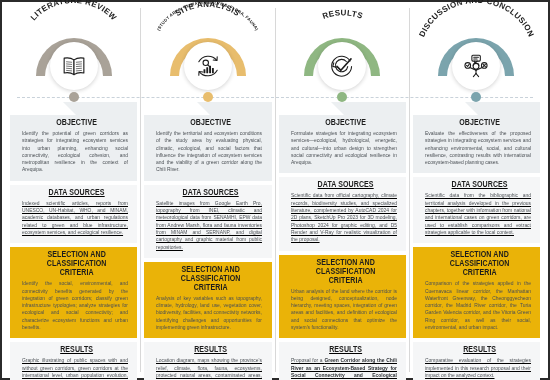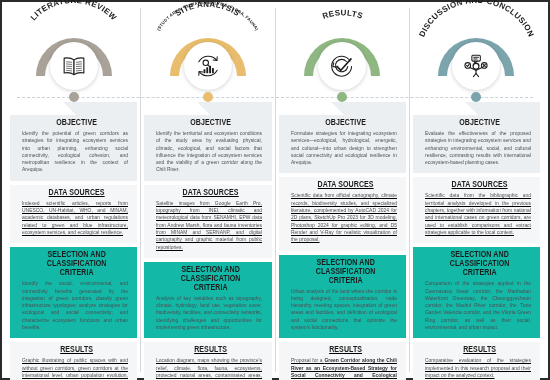--- a/index.html
+++ b/index.html
@@ -144,21 +144,21 @@
     background: #eceff1;
     transform: rotate(45deg);
     transform-origin: 50% 100%;
     top: -117px;
   }
   .sect-body {
     background: #eceff1;
     padding: 0 6px 7px 12px;
   }
   .sect.alt .sect-body { background: #f5f6f7; text-decoration: underline; }
-  .sect.alt2 .sect-body { background: #14b8a6; }
+  .sect.alt2 .sect-body { background: #eab308; }
 
   .sect-title {
     text-align: center;
     font-family: "Liberation Sans", sans-serif;
     font-weight: bold;
     font-size: 8.2px;
     letter-spacing: .1px;
     color: #1c1c1c;
     padding: 3px 0 3px 0;
     transform: scaleX(0.86);

